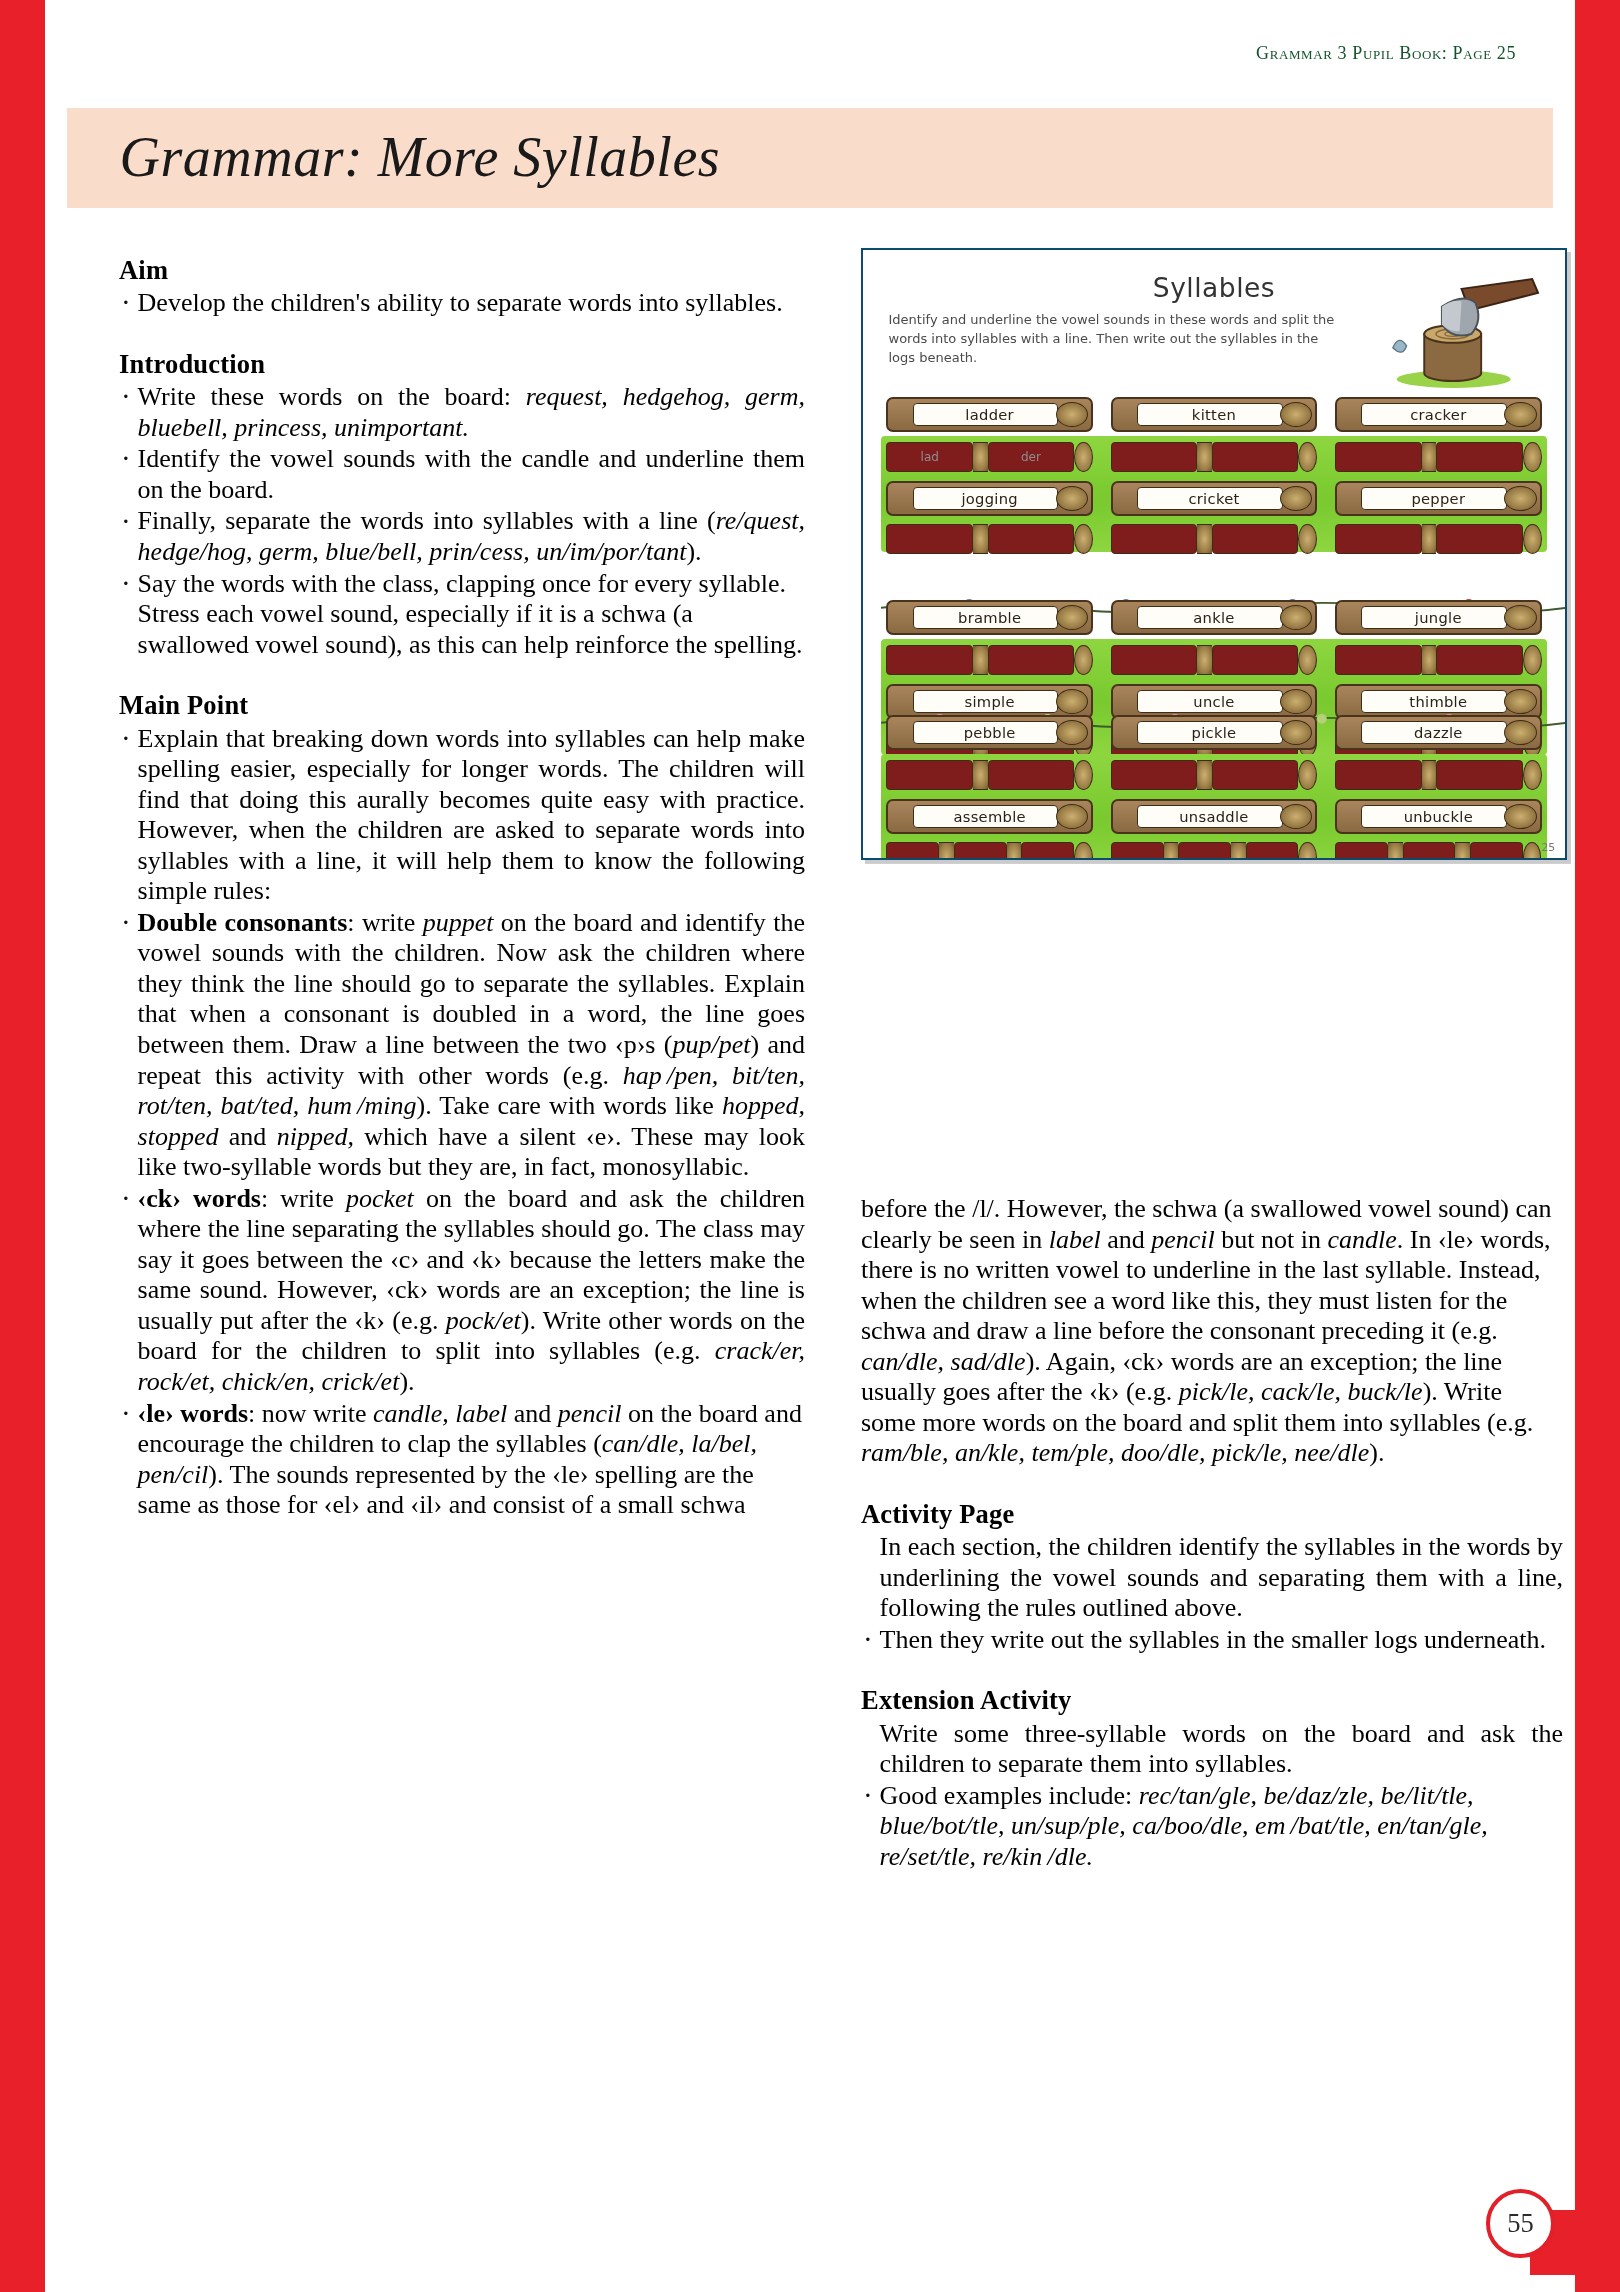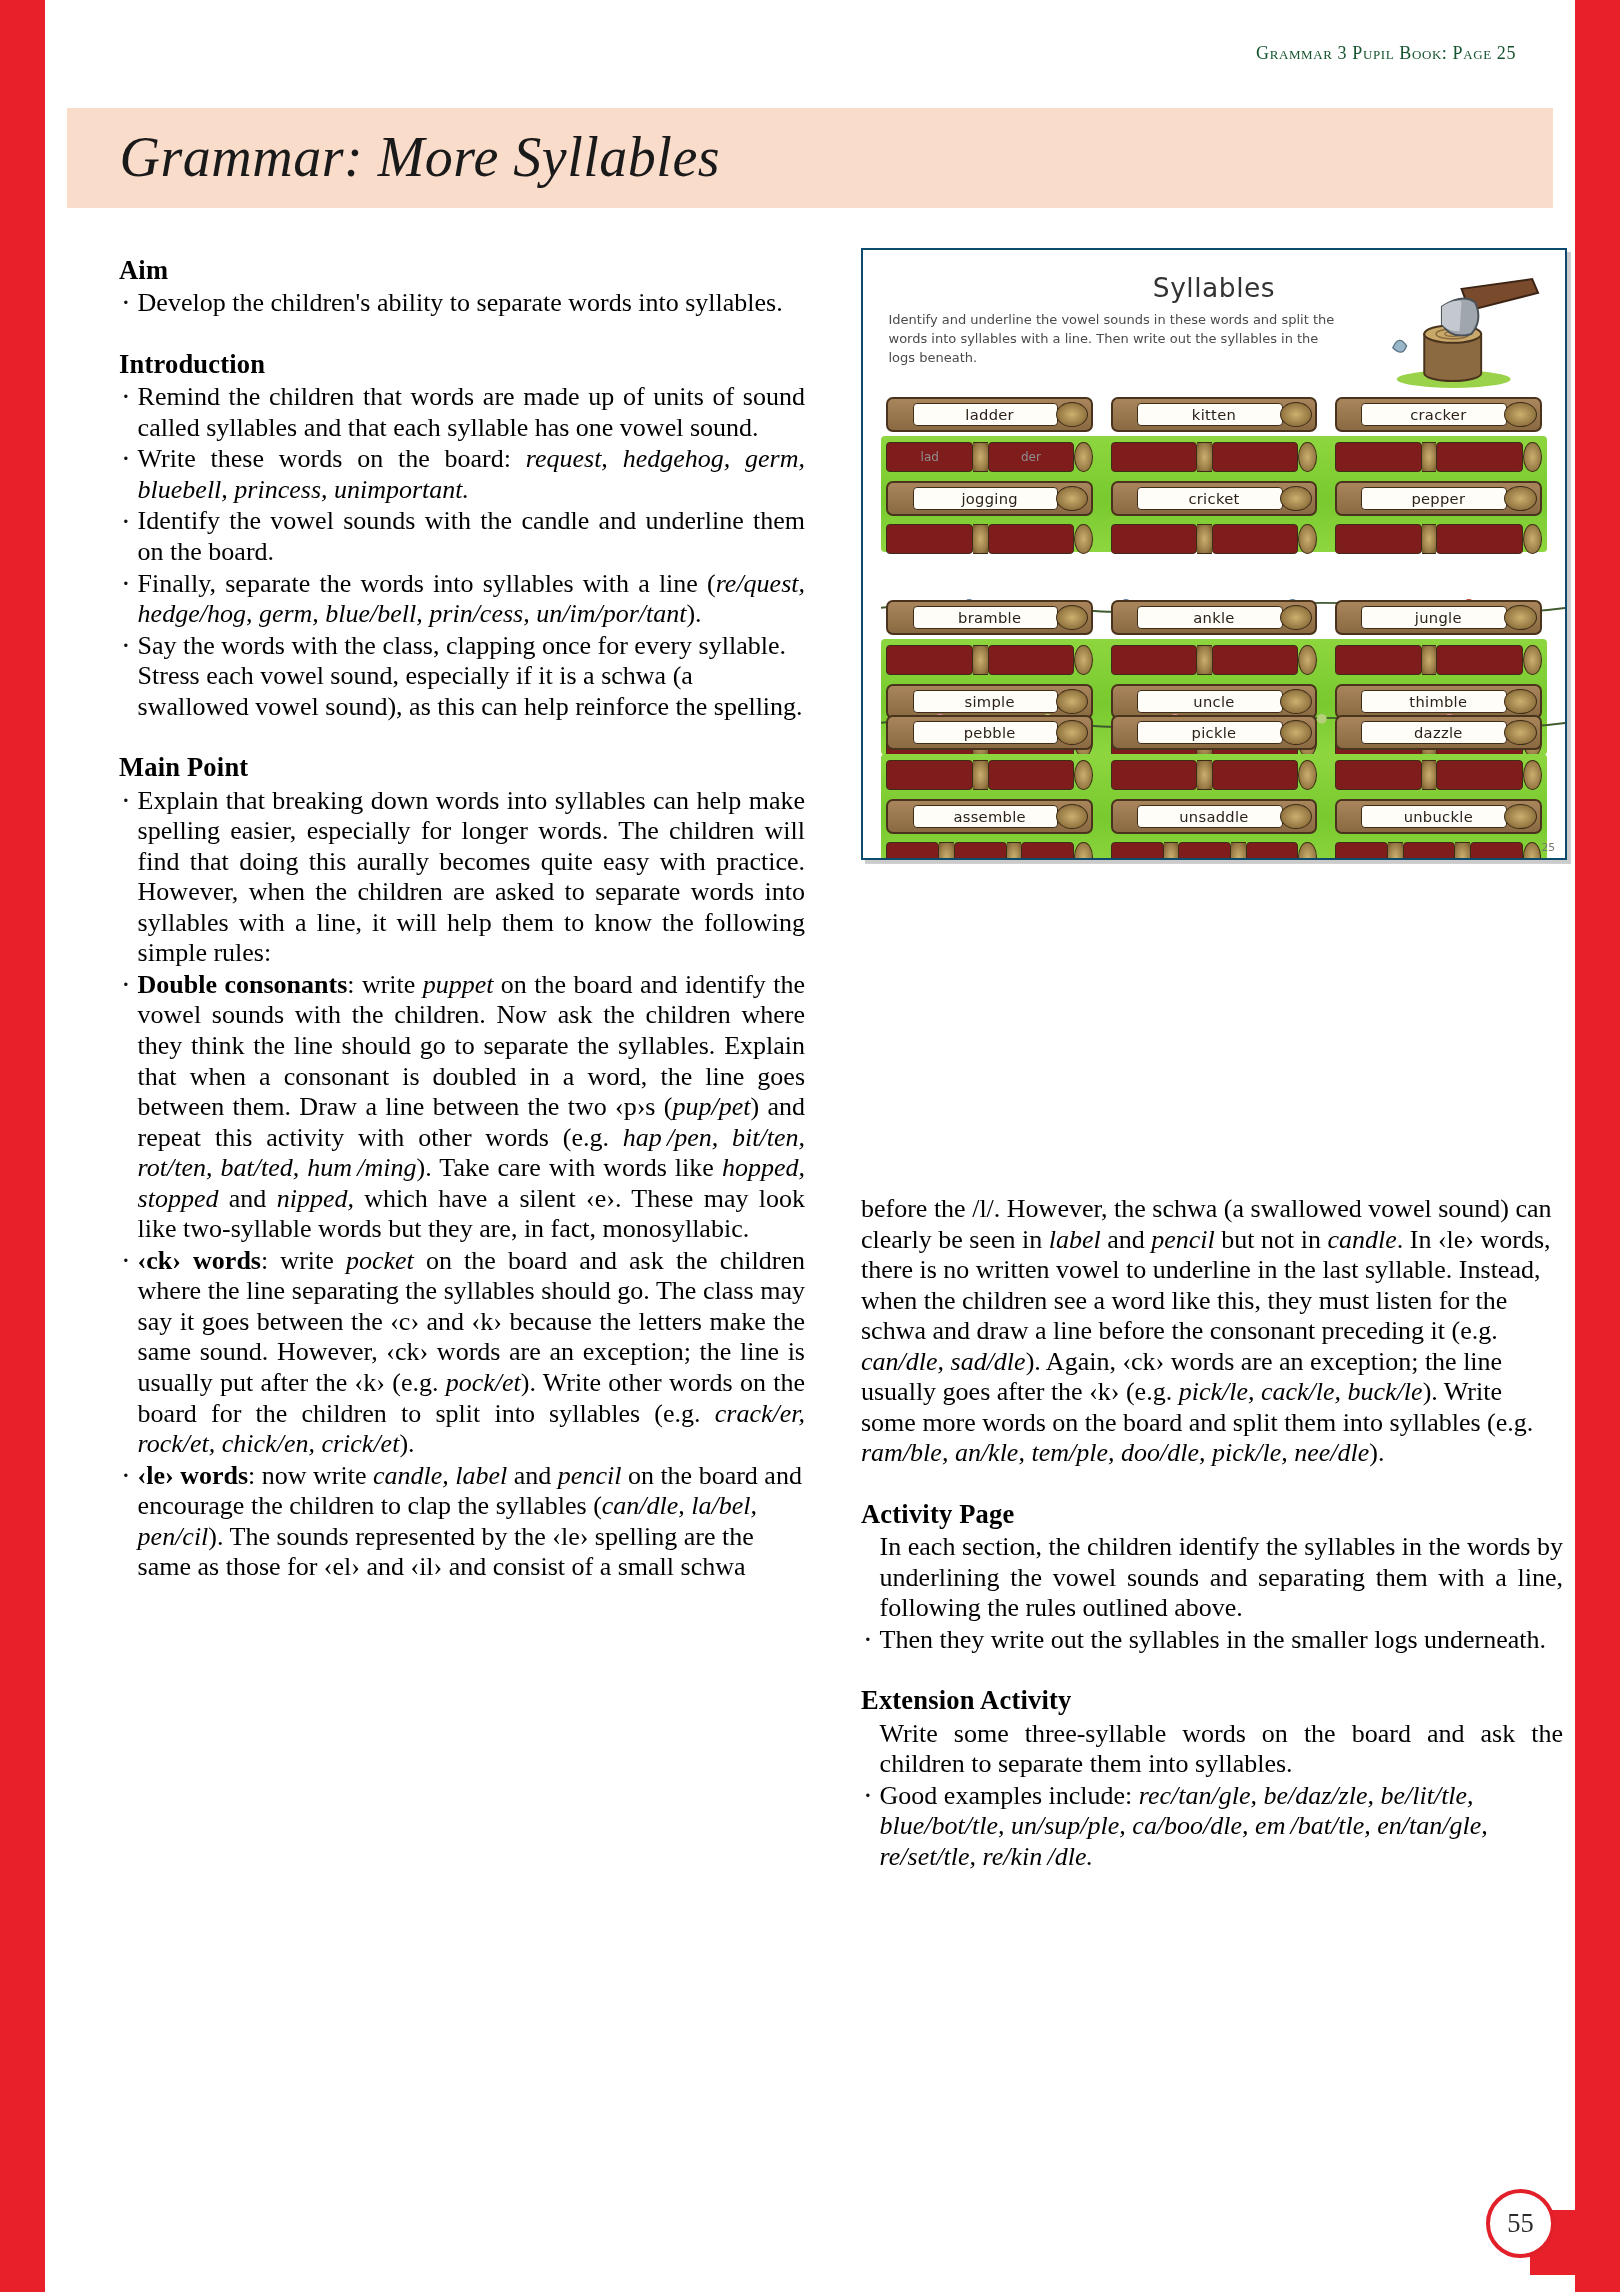--- a/index.html
+++ b/index.html
@@ -159,21 +159,20 @@
 
       <h3 class="head">Aim</h3>
       <ul>
         <li>Develop the children's ability to separate words into syllables.</li>
       </ul>
 
       <div class="sp"></div>
 
       <h3 class="head">Introduction</h3>
       <ul>
-        <li>Remind the children that words are made up of units of sound called syllables and that each syllable has one vowel sound.</li>
         <li>Write these words on the board: <i>request, hedgehog, germ, bluebell, princess, unimportant.</i></li>
         <li>Identify the vowel sounds with the candle and underline them on the board.</li>
         <li>Finally, separate the words into syllables with a line (<i>re/quest, hedge/hog, germ, blue/bell, prin/cess, un/im/por/tant</i>).</li>
         <li>Say the words with the class, clapping once for every syllable. Stress each vowel sound, especially if it is a schwa (a swallowed vowel sound), as this can help reinforce the spelling.</li>
       </ul>
 
       <div class="sp"></div>
 
       <h3 class="head">Main Point</h3>
       <ul>

